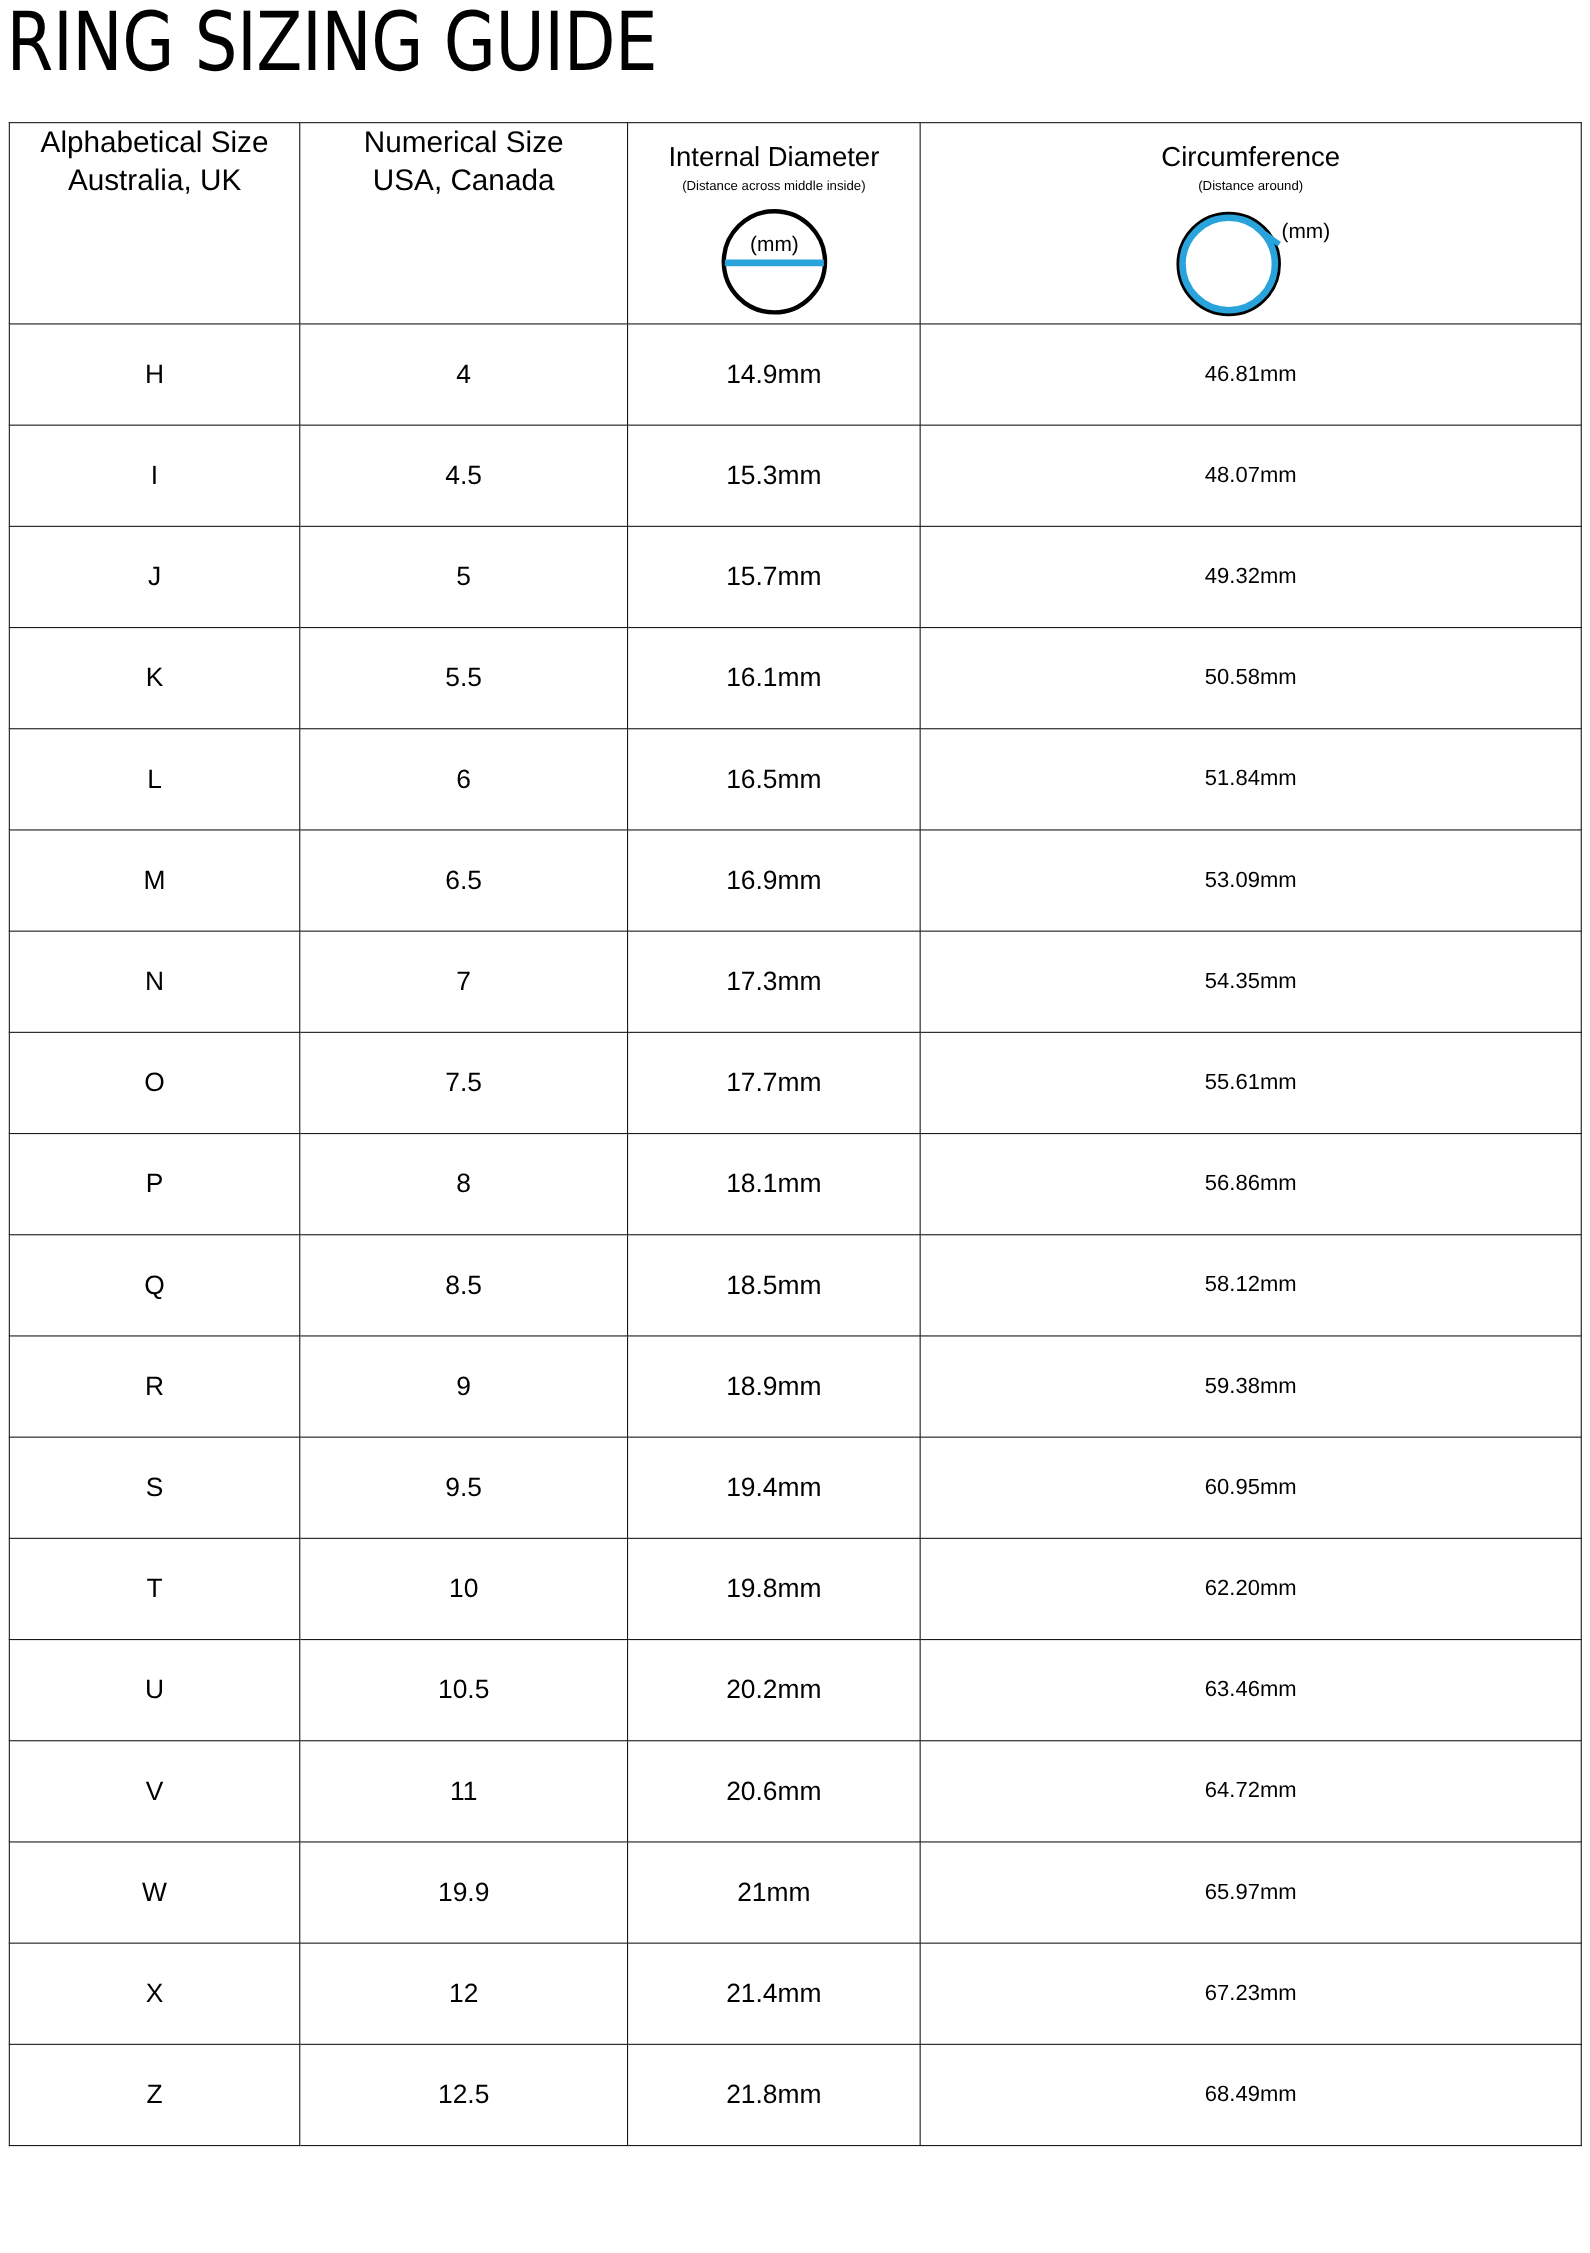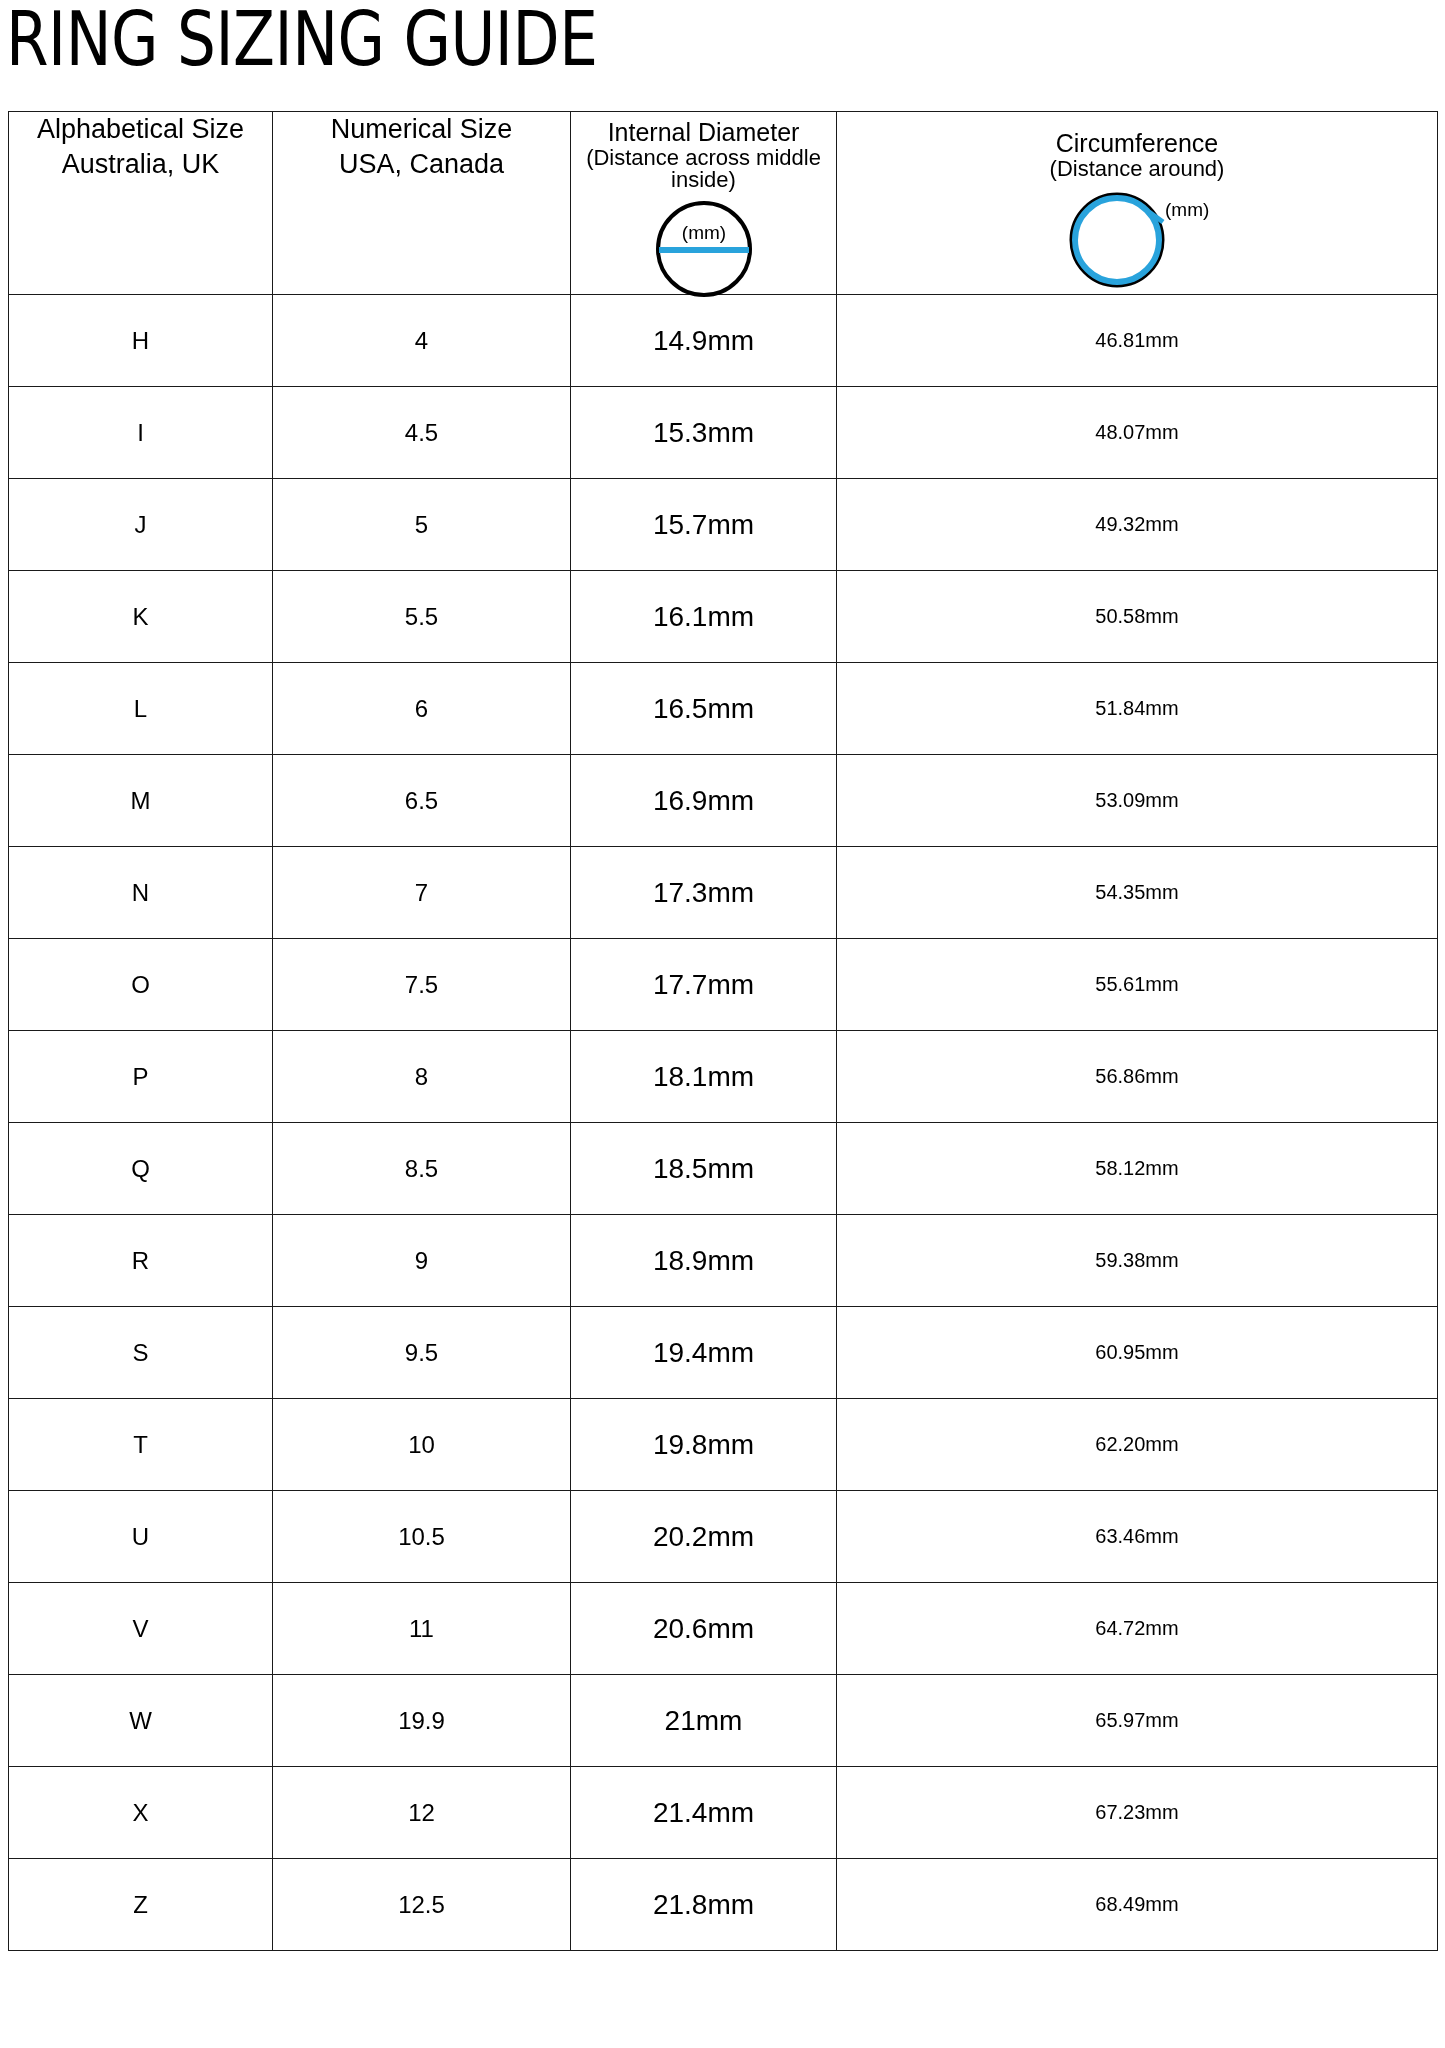--- a/index.html
+++ b/index.html
@@ -61,21 +61,21 @@
   .hdr-main {
     font-size: 27px;
     line-height: 35px;
     white-space: nowrap;
   }
   .hdr-sub-title {
     font-size: 25px;
     line-height: 30px;
   }
   .hdr-sub-note {
-    font-size: 22px;
+    font-size: 12px;
     line-height: 22px;
   }
   .hdr-stack-simple {
     display: flex;
     flex-direction: column;
     align-items: center;
     justify-content: flex-start;
     height: 182px;
   }
   .hdr-stack-fig {
@@ -91,21 +91,21 @@
 
   
   tr.data-row td {
     height: 91px;
     font-size: 24px;
     border-top-width: 2px;
     border-bottom-width: 2px;
   }
   tr.data-row td.cell-alpha,
   tr.data-row td.cell-num { font-size: 24px; }
-  tr.data-row td.cell-diam { font-size: 28px; }
+  tr.data-row td.cell-diam { font-size: 24px; }
   tr.data-row td.cell-circ { font-size: 20px; }
   tr.data-row:first-of-type td { height: 92px; }
 </style>
 </head>
 <body>
 
 <div id="page-title">RING SIZING GUIDE</div>
 
 <table id="size-table">
   <colgroup>

